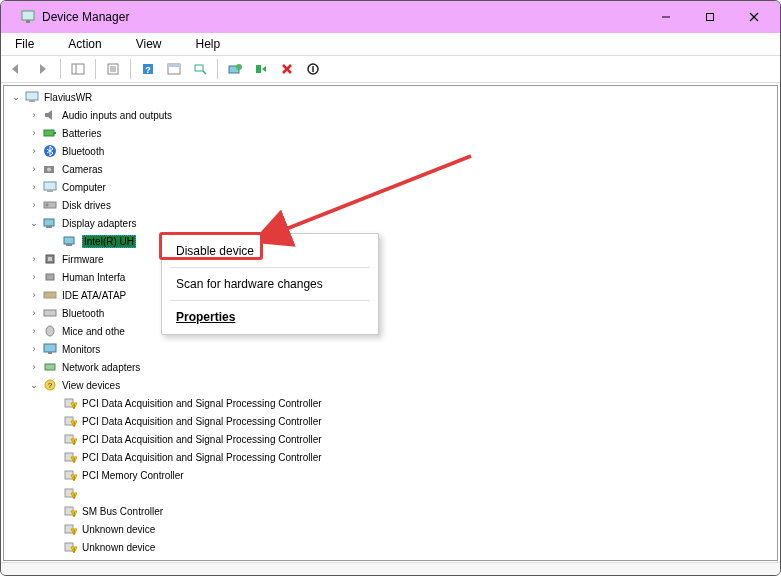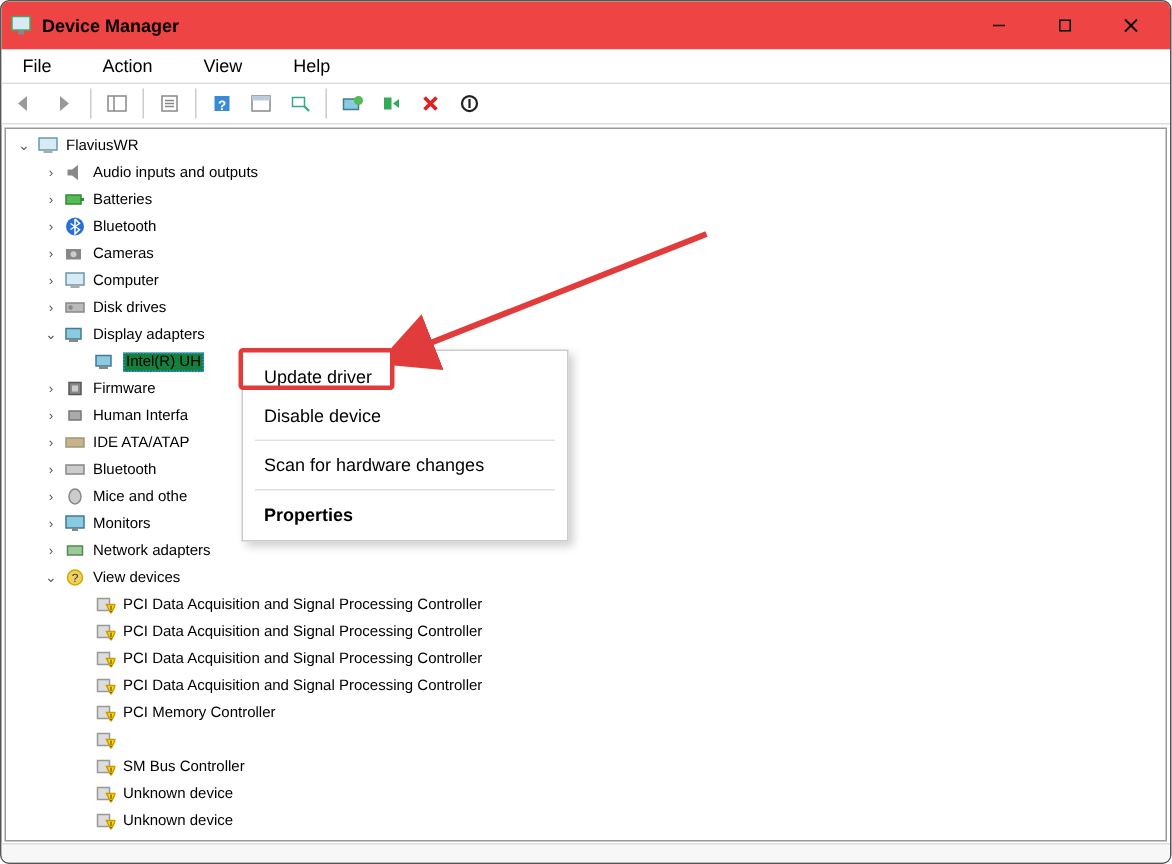--- a/index.html
+++ b/index.html
@@ -11,23 +11,22 @@
   height: 576px;
   border: 1px solid #555;
   border-radius: 6px;
   overflow: hidden;
   position: relative;
 }
 .titlebar {
   height: 32px;
   display: flex;
   align-items: center;
-  padding: 0 4px 0 5px;
-  background: #ef4444;
-  font-weight: bold;
+  padding: 0 4px 0 19px;
+  background: #f0abfc;
 }
 .titlebar .icon { width: 16px; height: 16px; margin-right: 6px; display:flex; align-items:center; justify-content:center; }
 .titlebar .title { flex: 1; font-size: 12px; }
 .winbtn { width: 44px; height: 30px; display:flex; align-items:center; justify-content:center; }
 .menubar {
   height: 22px;
   display: flex;
   align-items: center;
   padding: 0 6px;
   gap: 18px;
@@ -84,21 +83,21 @@
   border: 1px solid #ccc;
   box-shadow: 3px 3px 6px rgba(0,0,0,0.2);
   padding: 4px 0;
   font-size: 12px;
   z-index: 10;
 }
 .cmitem {
   padding: 6px 14px;
 }
 .cmsep { height:1px; background:#e0e0e0; margin:3px 8px; }
-.cmitem.bold { font-weight: bold; }
+.cmitem.bold { font-weight: bold; text-decoration: underline; }
 .redbox {
   position:absolute;
   left:158px; top:231px;
   width:104px; height:28px;
   border: 3px solid #e23b3b;
   border-radius: 3px;
   z-index: 20;
   pointer-events:none;
 }
 .arrow {
@@ -507,21 +506,20 @@
             <text x="11" y="11" text-anchor="middle" font-size="6" fill="#000">!</text>
           </svg>
         </span>
       <span class="label">Unknown device</span>
     </div>
 
   </div>
 </div>
 
 <div class="contextmenu">
-  <div class="cmitem">Update driver</div>
   <div class="cmitem">Disable device</div>
   <div class="cmsep"></div>
   <div class="cmitem">Scan for hardware changes</div>
   <div class="cmsep"></div>
   <div class="cmitem bold">Properties</div>
 </div>
 
 <div class="redbox"></div>
 <svg class="arrow" style="left:260px; top:150px;" width="220" height="100">
   <defs>

